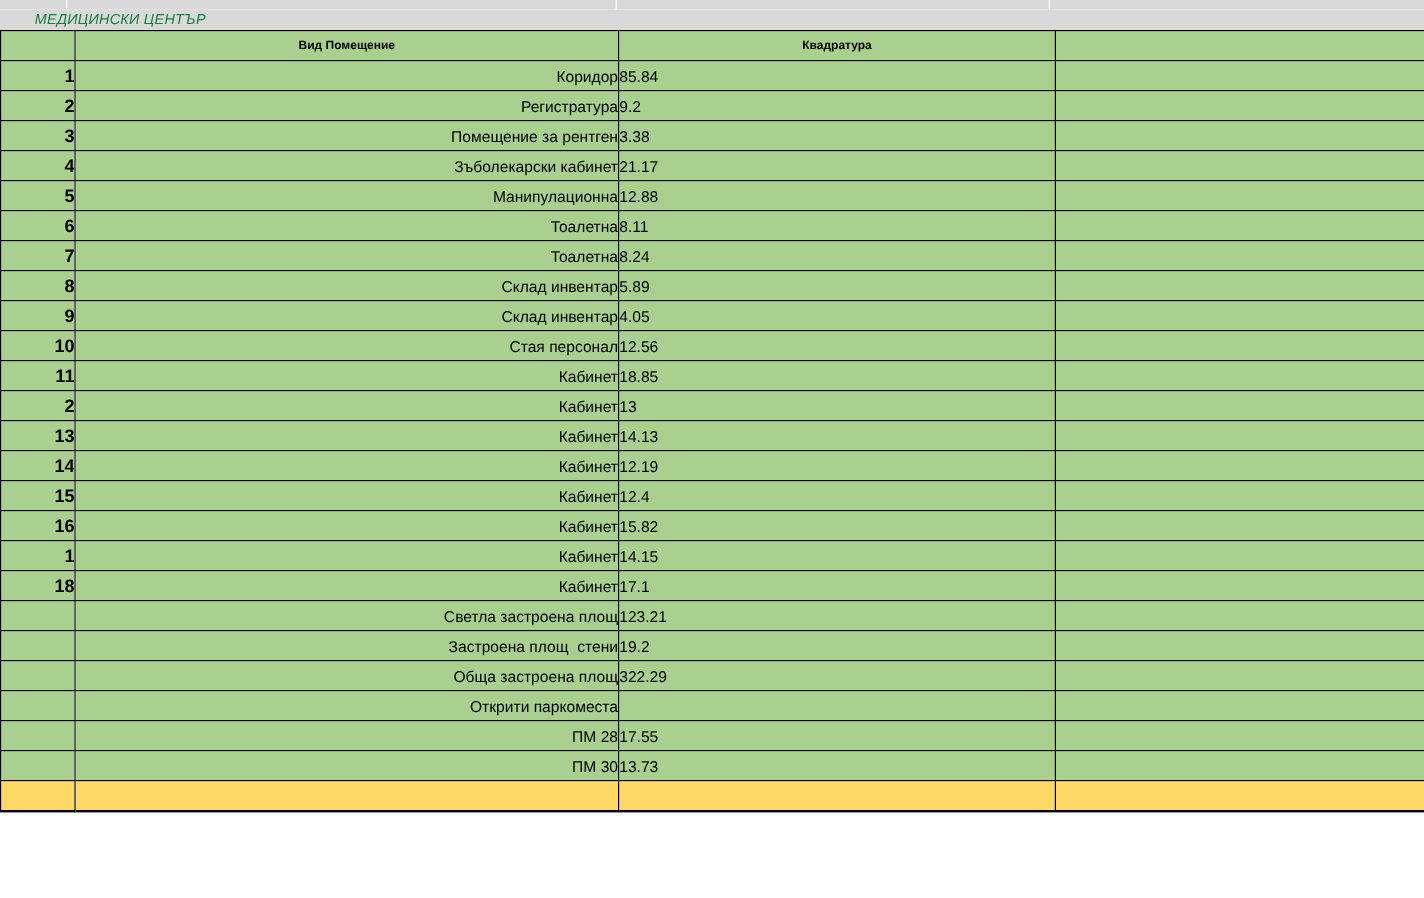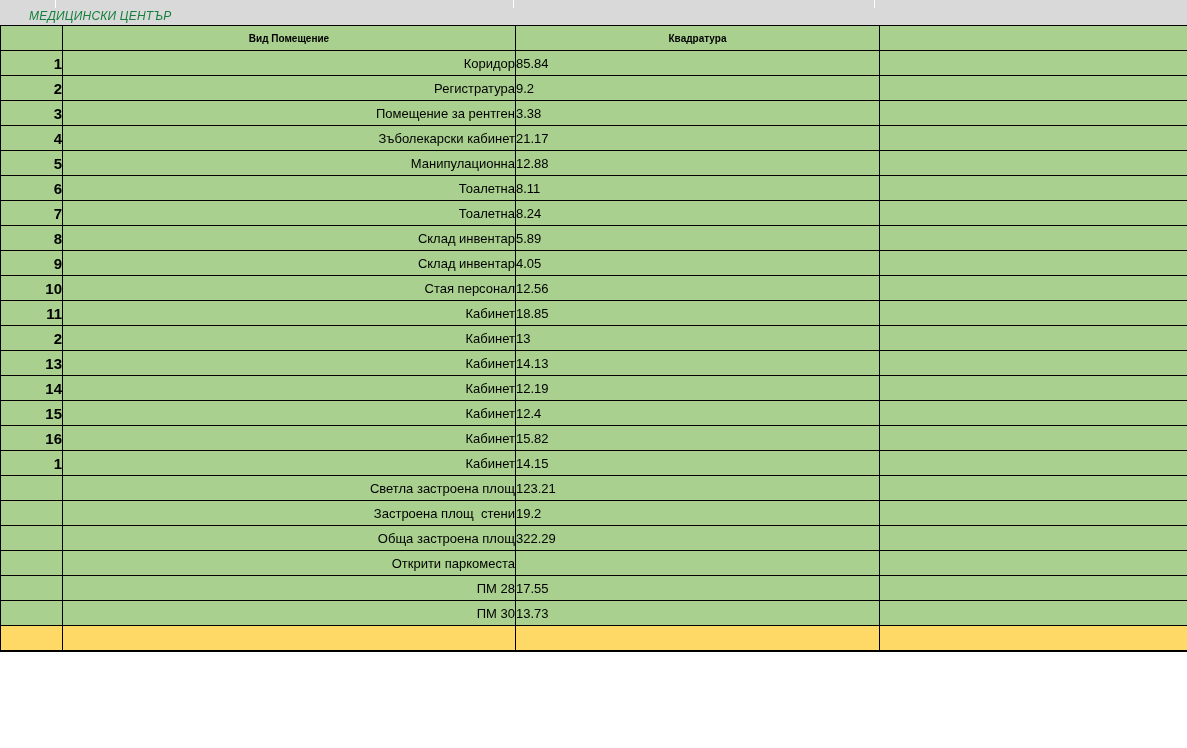--- a/index.html
+++ b/index.html
@@ -209,20 +209,26 @@
           <td class="area-cell">15.82</td>
           <td class="extra-cell"></td>
         </tr>
         <tr>
           <td class="num-cell">1</td>
           <td class="name-cell">Кабинет</td>
           <td class="area-cell">14.15</td>
           <td class="extra-cell"></td>
         </tr>
         <tr>
+          <td class="num-cell">18</td>
+          <td class="name-cell">Кабинет</td>
+          <td class="area-cell">17.1</td>
+          <td class="extra-cell"></td>
+        </tr>
+        <tr>
           <td class="num-cell"></td>
           <td class="name-cell">Светла застроена площ</td>
           <td class="area-cell">123.21</td>
           <td class="extra-cell"></td>
         </tr>
         <tr>
           <td class="num-cell"></td>
           <td class="name-cell">Застроена площ  стени</td>
           <td class="area-cell">19.2</td>
           <td class="extra-cell"></td>

